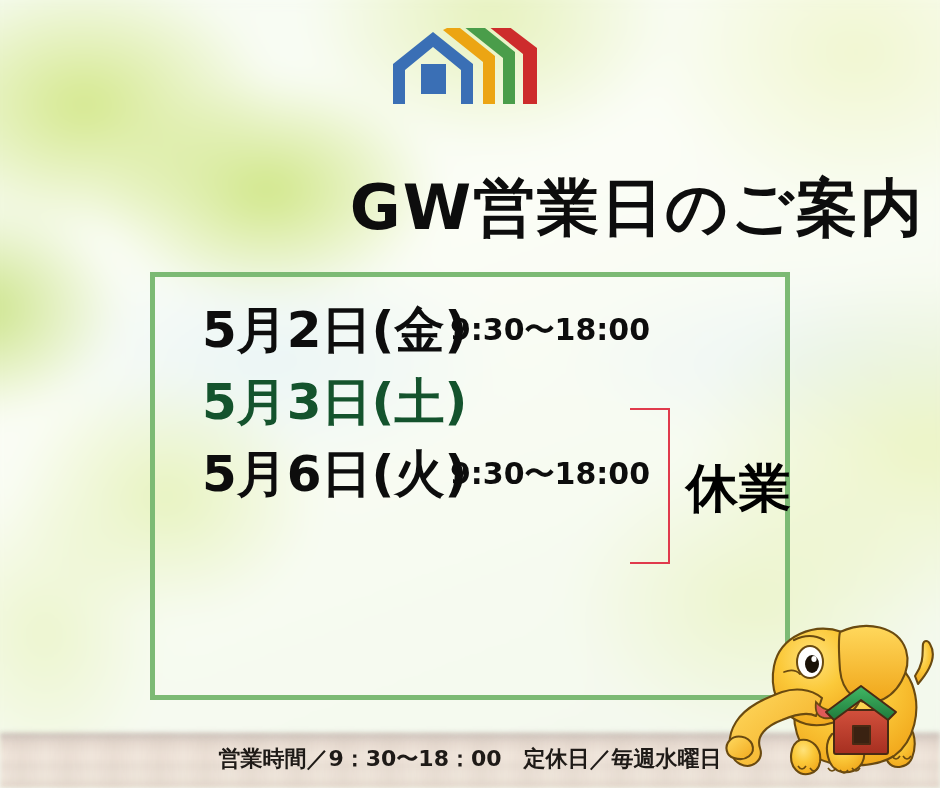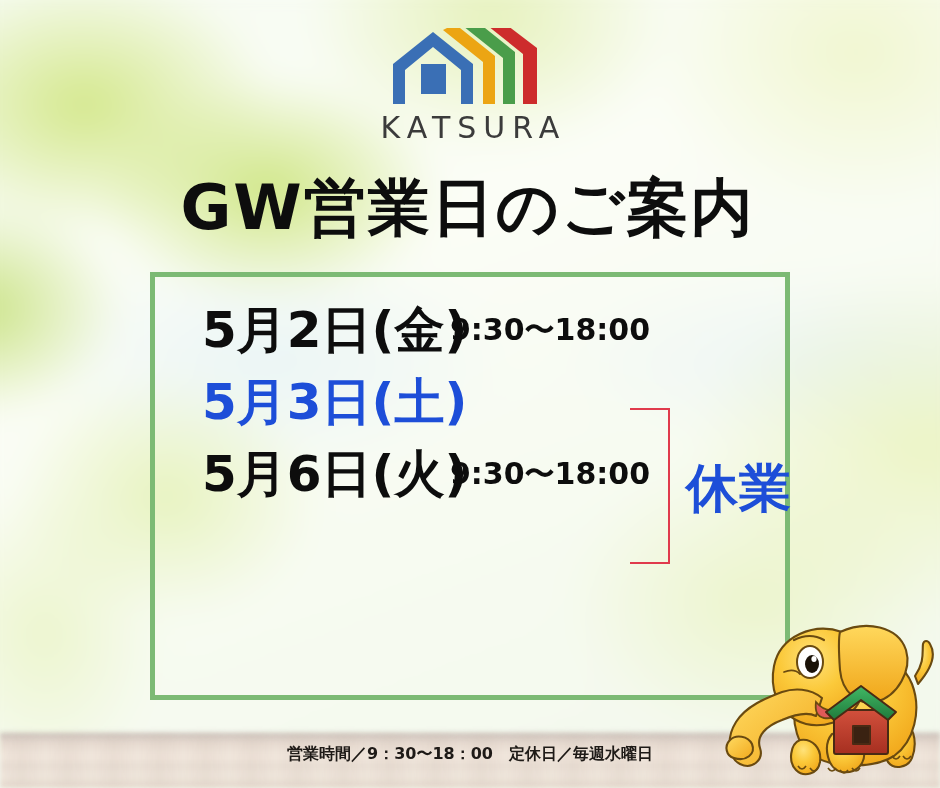--- a/index.html
+++ b/index.html
@@ -96,23 +96,23 @@
     font-weight: 400;
     letter-spacing: 7px;
     color: #3b3b3b;
     text-indent: 7px;
   }
 
   
   .title {
     position: absolute;
     left: 0;
-    right: 5px;
+    right: 16px;
     top: 166px;
-    text-align: center;
+    text-align: right;
     font-family: "DejaVu Sans", "Liberation Sans", sans-serif;
     font-size: 62px;
     font-weight: 700;
     letter-spacing: 2px;
     color: #0d0d0d;
     white-space: nowrap;
   }
 
   
   .sched-box {
@@ -151,54 +151,54 @@
     box-sizing: border-box;
     font-size: 50px;
     letter-spacing: 0px;
   }
   .row .time {
     font-size: 30px;
     letter-spacing: 0px;
   }
   .row.open .date,
   .row.open .time { color: #0d0d0d; }
-  .row.closed .date { color: #1d4ed8; }
+  .row.closed .date { color: #14532d; }
 
   
   .bracket {
     position: absolute;
     left: 480px;
     top: 136px;
     width: 40px;
     height: 156px;
     border: 2px solid #e03a4c;
     border-left: none;
     box-sizing: border-box;
   }
   .closed-label {
     position: absolute;
     left: 536px;
     top: 182px;
     font-family: "DejaVu Sans", "Liberation Sans", sans-serif;
     font-size: 52px;
     font-weight: 700;
-    color: #1d4ed8;
+    color: #000000;
     letter-spacing: 1px;
     white-space: nowrap;
   }
 
   
   .footer {
     position: absolute;
     left: 0;
     right: 0;
     top: 744px;
     text-align: center;
     font-family: "DejaVu Sans", "Liberation Sans", sans-serif;
-    font-size: 16px;
+    font-size: 22px;
     font-weight: 700;
     color: #1e1a17;
     letter-spacing: 0px;
     white-space: nowrap;
   }
 
   
   .mascot {
     position: absolute;
     left: 722px;
@@ -222,21 +222,20 @@
       <path d="M8 76 L8 36 L48 4 L88 36 L88 76 L76 76 L76 42 L48 19 L20 42 L20 76 Z" fill="#3a6fb5"></path>
 
       <rect x="36" y="36" width="25" height="30" fill="#3a6fb5"></rect>
 
       <path d="M58 2 L98 34 L98 76 L110 76 L110 28 L70 -4 Z" fill="#eca513"></path>
 
       <path d="M78 -2 L118 30 L118 76 L130 76 L130 24 L90 -8 Z" fill="#4a9d4a"></path>
 
       <path d="M98 -6 L138 26 L138 76 L152 76 L152 20 L110 -12 Z" fill="#cd2c2c"></path>
     </svg>
-    <span class="logo-word">KATSURA</span>
   </div>
 
   <div class="title">GW営業日のご案内</div>
 
   <div class="sched-box"></div>
 
   <div class="rows">
 
     <div class="row open">
       <span class="date">5月2日(金)</span>

